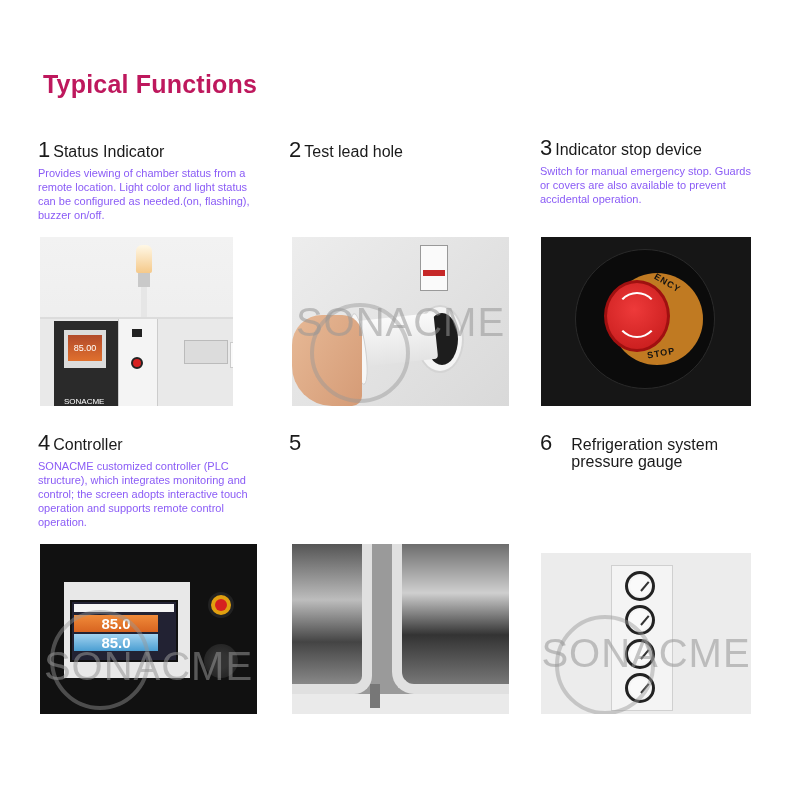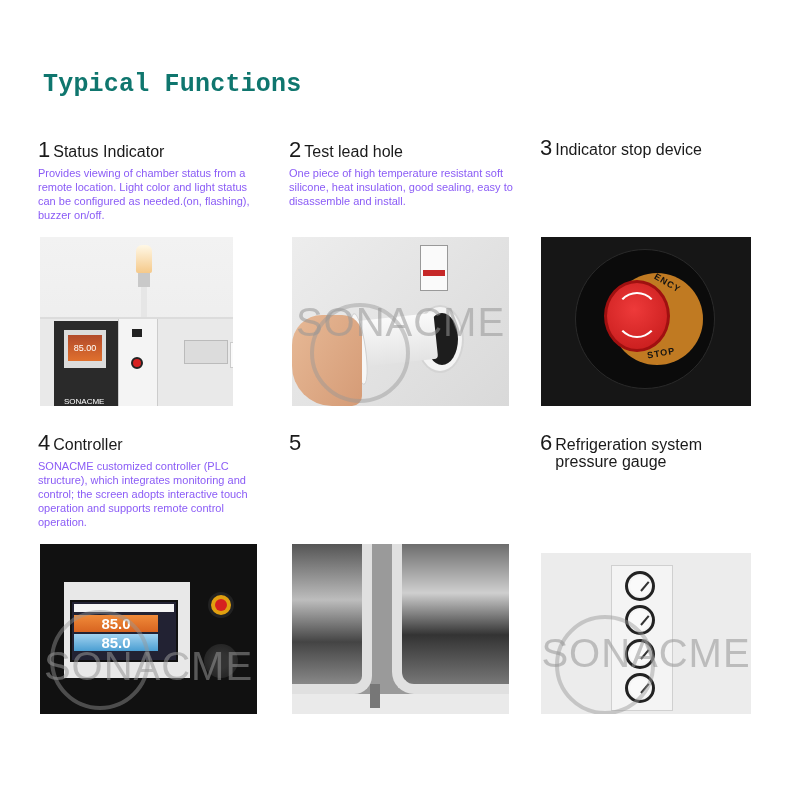--- a/index.html
+++ b/index.html
@@ -1,22 +1,22 @@
 <!DOCTYPE html>
 <html><head>
   <meta charset="utf-8">
   <style>
     * { box-sizing: border-box; margin: 0; padding: 0; }
     html, body { width: 800px; height: 800px; background: #ffffff; overflow: hidden; }
     body { position: relative; font-family: "Liberation Sans", sans-serif; color: #1a1a1a; }
 
     .page-title {
       position: absolute; left: 43px; top: 70px;
-      font-family: Liberation Mono, monospace;
-      font-weight: bold; font-size: 25px; color: #0f766e; letter-spacing: 0.2px;
+      font-family: Liberation Sans, sans-serif;
+      font-weight: bold; font-size: 25px; color: #be185d; letter-spacing: 0.2px;
     }
 
     .card { position: absolute; width: 240px; }
     .card-heading { display: flex; align-items: baseline; line-height: 1; white-space: nowrap; }
     .card-num { font-size: 22px; color: #1a1a1a; margin-right: 3px; }
     .card-title { font-size: 16px; color: #1a1a1a; line-height: 17px; white-space: normal; }
     .card-desc {
       margin-top: 5px; font-size: 11px; line-height: 14px; color: #8b5cf6;
     }
 
@@ -106,48 +106,48 @@
     <span class="card-title">Status Indicator</span>
   </div>
   <p class="card-desc" style="width:225px;">Provides viewing of chamber status from a remote location. Light color and light status can be configured as needed.(on, flashing), buzzer on/off.</p>
 </div>
 
 <div class="card" style="left:289px; top:139px;">
   <div class="card-heading">
     <span class="card-num">2</span>
     <span class="card-title">Test lead hole</span>
   </div>
-  <p class="card-desc" style="width:225px;">One piece of high temperature resistant soft silicone, heat insulation, good sealing, easy to disassemble and install.</p>
 </div>
 
 <div class="card" style="left:540px; top:137px;">
   <div class="card-heading">
     <span class="card-num">3</span>
     <span class="card-title">Indicator stop device</span>
   </div>
+  <p class="card-desc" style="width:215px;">Switch for manual emergency stop. Guards or covers are also available to prevent accidental operation.</p>
 </div>
 
 <div class="card" style="left:38px; top:432px;">
   <div class="card-heading">
     <span class="card-num">4</span>
     <span class="card-title">Controller</span>
   </div>
   <p class="card-desc" style="width:232px;">SONACME customized controller (PLC structure), which integrates monitoring and control; the screen adopts interactive touch operation and supports remote control operation.</p>
 </div>
 
 <div class="card" style="left:289px; top:432px;">
   <div class="card-heading">
     <span class="card-num">5</span>
   </div>
 </div>
 
 <div class="card" style="left:540px; top:432px;">
   <div class="card-heading">
     <span class="card-num">6</span>
-    <span class="card-title" style="width:180px;">Refrigeration system pressure gauge</span>
+    <span class="card-title" style="width:180px;margin-left:16px;">Refrigeration system pressure gauge</span>
   </div>
 </div>
 
 <div class="photo p1">
   <div class="lamp"></div>
   <div class="lamp-base"></div>
   <div class="lamp-stem"></div>
   <div class="cabinet"></div>
   <div class="panel"></div>
   <div class="screen-frame"></div>

